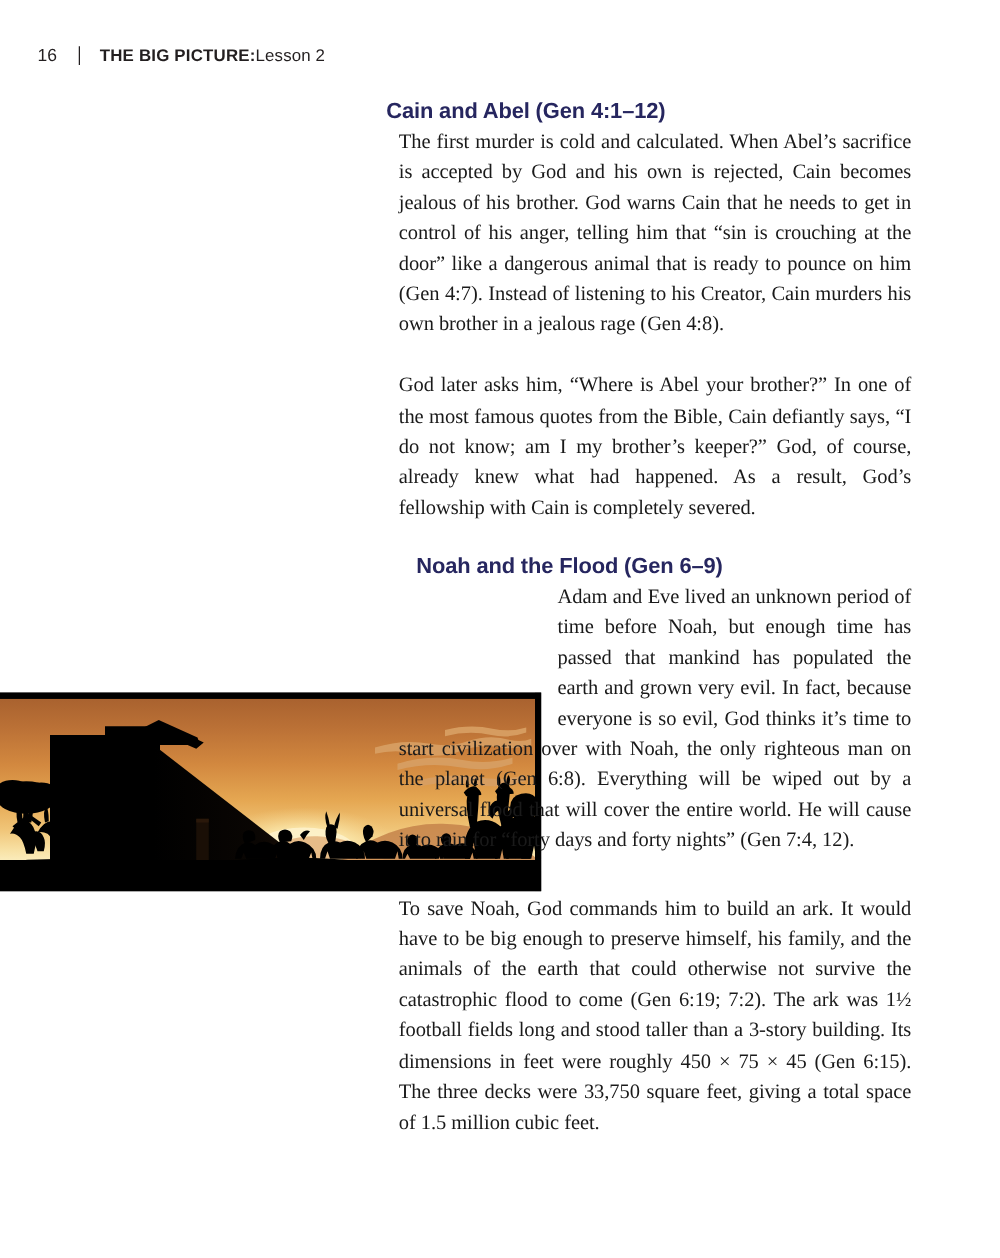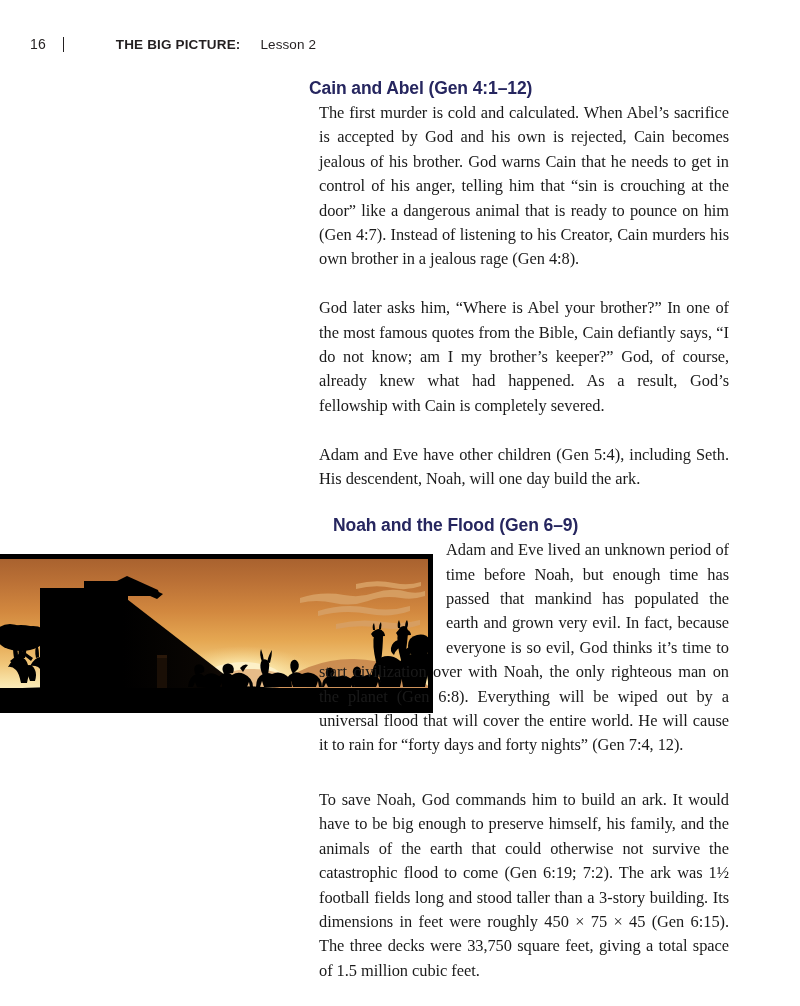--- a/index.html
+++ b/index.html
@@ -37,25 +37,24 @@
     display: inline-block;
     width: 1px;
     height: 15px;
     background: #231f20;
     margin: 0 16px 0 17px;
     flex: none;
   }
   .running-head .book-title {
     font-weight: 700;
     letter-spacing: 0.15px;
-    margin-left: 36px;
   }
   .running-head .lesson {
     font-weight: 400;
-    margin-left: 20px;
+    margin-left: 0;
   }
 
   
   .text-column {
     position: absolute;
     left: 309px;
     top: 78px;
     width: 430px;
   }
 
@@ -262,21 +261,20 @@
 </figure>
 
 <div class="text-column">
 
   <h2 class="section-heading">Cain and Abel (Gen 4:1–12)</h2>
 
   <p class="body-text after-heading">The first murder is cold and calculated. When Abel’s sacrifice is accepted by God and his own is rejected, Cain becomes jealous of his brother. God warns Cain that he needs to get in control of his anger, telling him that “sin is crouching at the door” like a dangerous animal that is ready to pounce on him (Gen 4:7). Instead of listening to his Creator, Cain murders his own brother in a jealous rage (Gen 4:8).</p>
 
   <p class="body-text gap">God later asks him, “Where is Abel your brother?” In one of the most famous quotes from the Bible, Cain defiantly says, “I do not know; am I my brother’s keeper?” God, of course, already knew what had happened. As a result, God’s fellowship with Cain is completely severed.</p>
 
-  <p class="body-text gap">Adam and Eve have other children (Gen 5:4), including Seth. His descendent, Noah, will one day build the ark.</p>
 
   <h2 class="section-heading second" style="margin-top:24px;margin-left:24px;">Noah and the Flood (Gen 6–9)</h2>
 
   <p class="body-text after-heading">
     <span class="float-shim"></span>
     <span>Adam and Eve lived an unknown period of time before Noah, but enough time has passed that mankind has populated the earth and grown very evil. In fact, because everyone is so evil, God thinks it’s time to start civilization over with Noah, the only righteous man on the planet (Gen 6:8). Everything will be wiped out by a universal flood that will cover the entire world. He will cause it to rain for “forty days and forty nights” (Gen 7:4, 12).</span>
   </p>
 
   <p class="body-text gap" style="margin-top:30px;">To save Noah, God commands him to build an ark. It would have to be big enough to preserve himself, his family, and the animals of the earth that could otherwise not survive the catastrophic flood to come (Gen 6:19; 7:2). The ark was 1½ football fields long and stood taller than a 3-story building. Its dimensions in feet were roughly 450 × 75 × 45 (Gen 6:15). The three decks were 33,750 square feet, giving a total space of 1.5 million cubic feet.</p>
 

